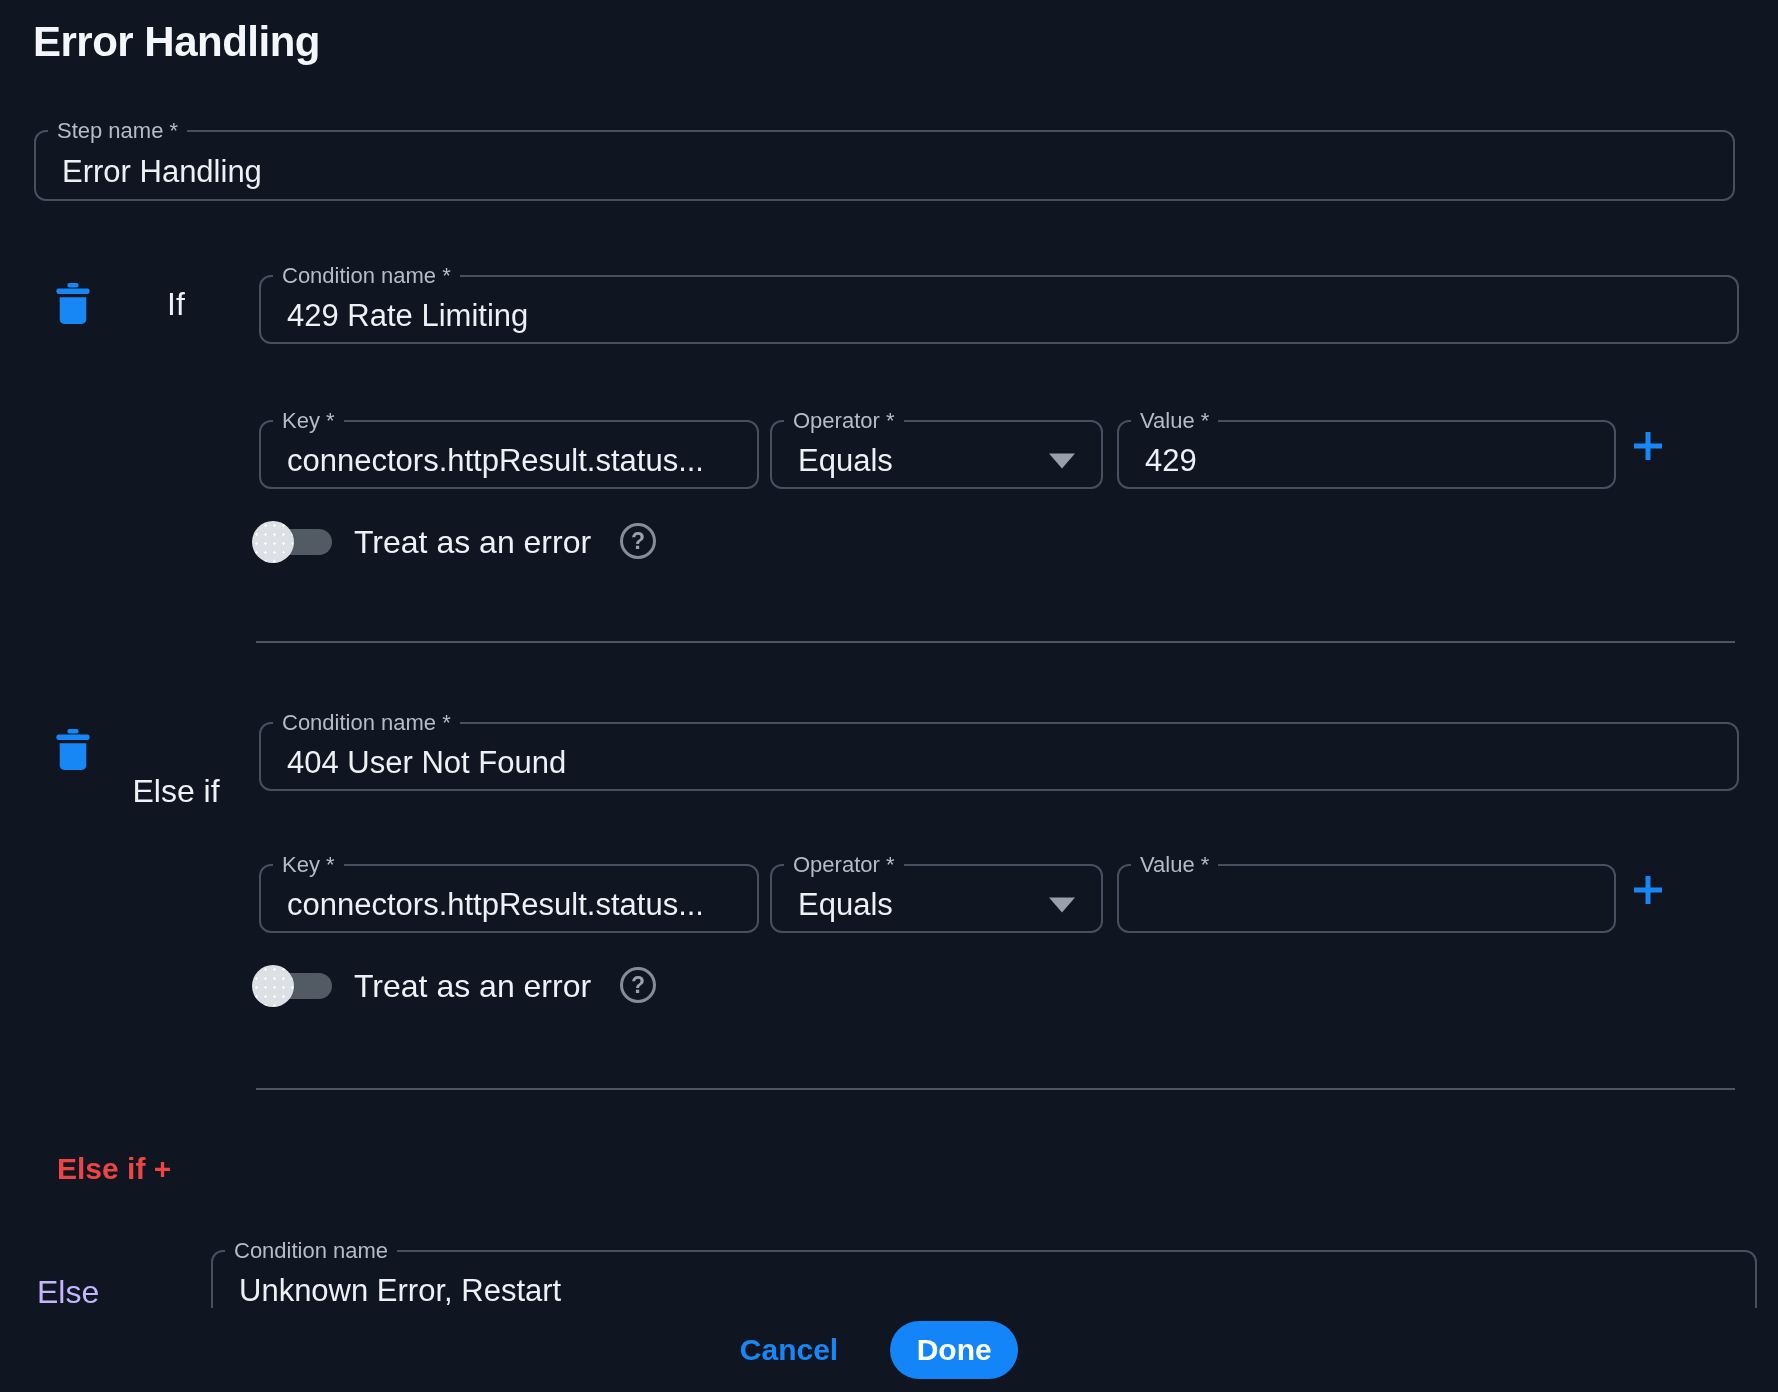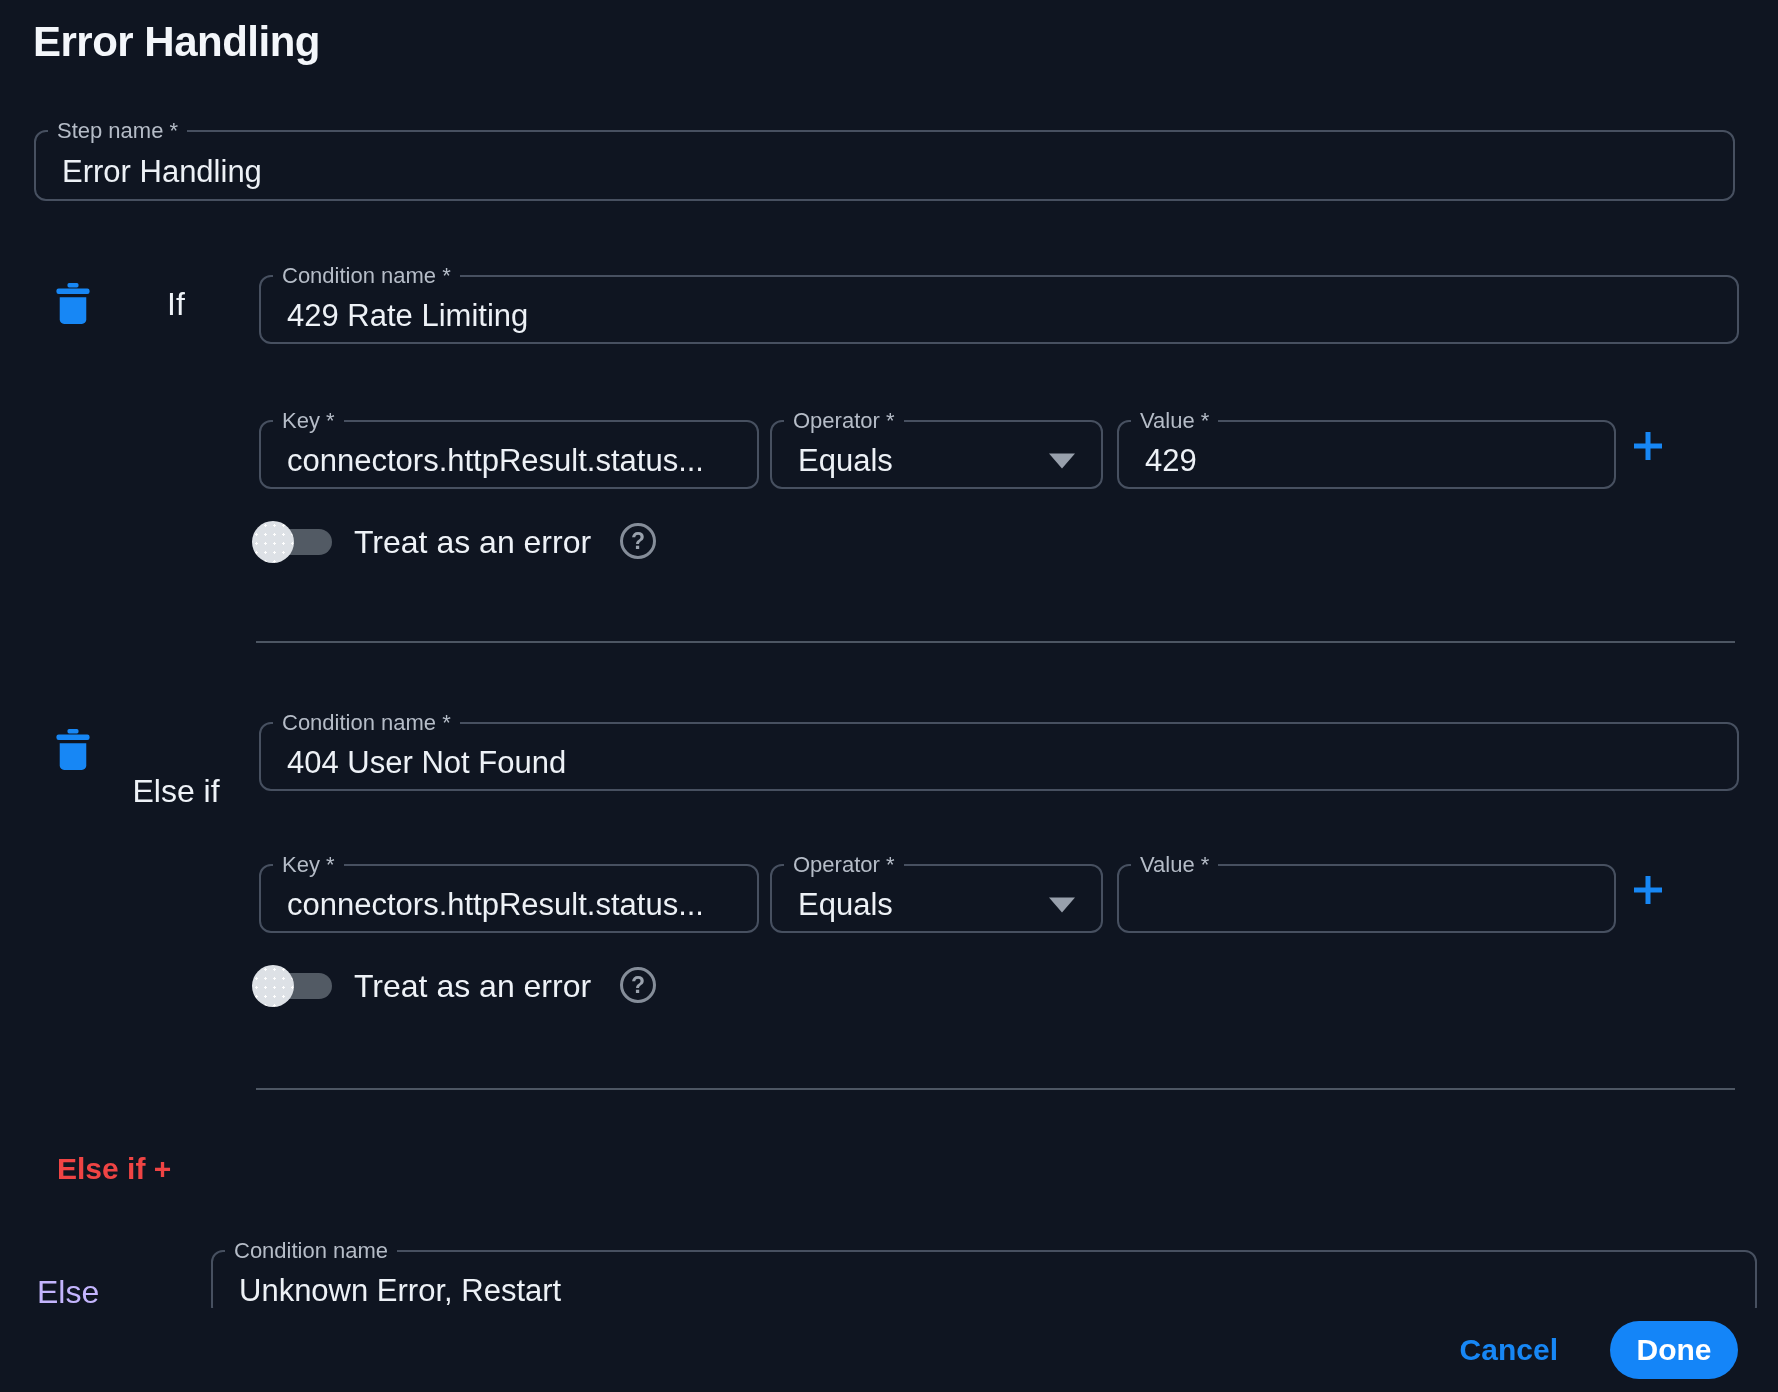--- a/index.html
+++ b/index.html
@@ -73,22 +73,22 @@
     background:#4d5663;
   }
   .add-link{
     position:absolute;left:57px;top:1152px;
     background:none;border:none;padding:0;
     color:#ef4444;font-size:30px;font-weight:700;white-space:nowrap;
   }
   .footer{
     position:absolute;left:0;top:1308px;width:1778px;height:84px;
     background:#0f1521;
-    display:flex;align-items:center;justify-content:flex-end;gap:46px;
-    padding-right:40px;box-sizing:border-box;
+    display:flex;align-items:center;justify-content:center;gap:46px;
+    padding-right:26px;box-sizing:border-box;
   }
   .cancel{
     background:none;border:none;color:#1787f5;
     font-size:30px;font-weight:700;
   }
   .done{
     width:128px;height:58px;border:none;border-radius:29px;
     background:#1485f8;color:#ffffff;
     font-size:30px;font-weight:700;
   }

